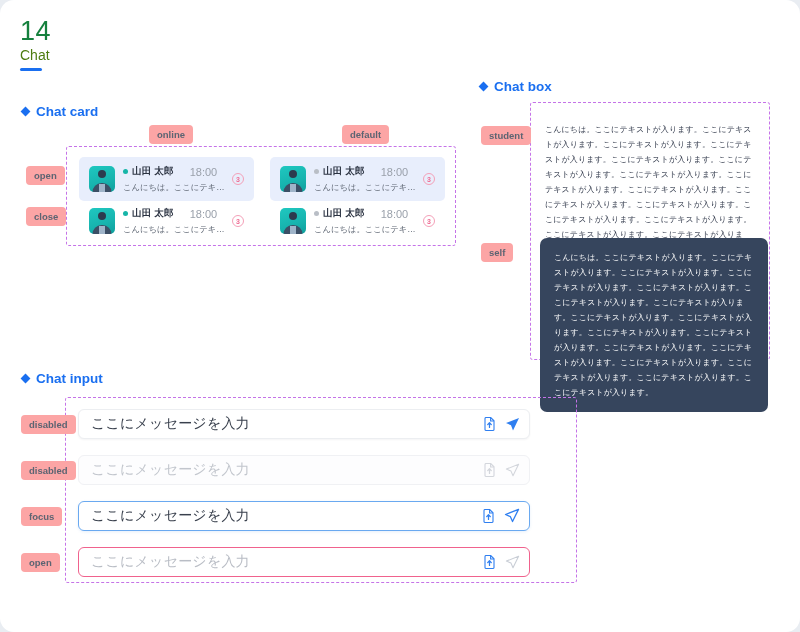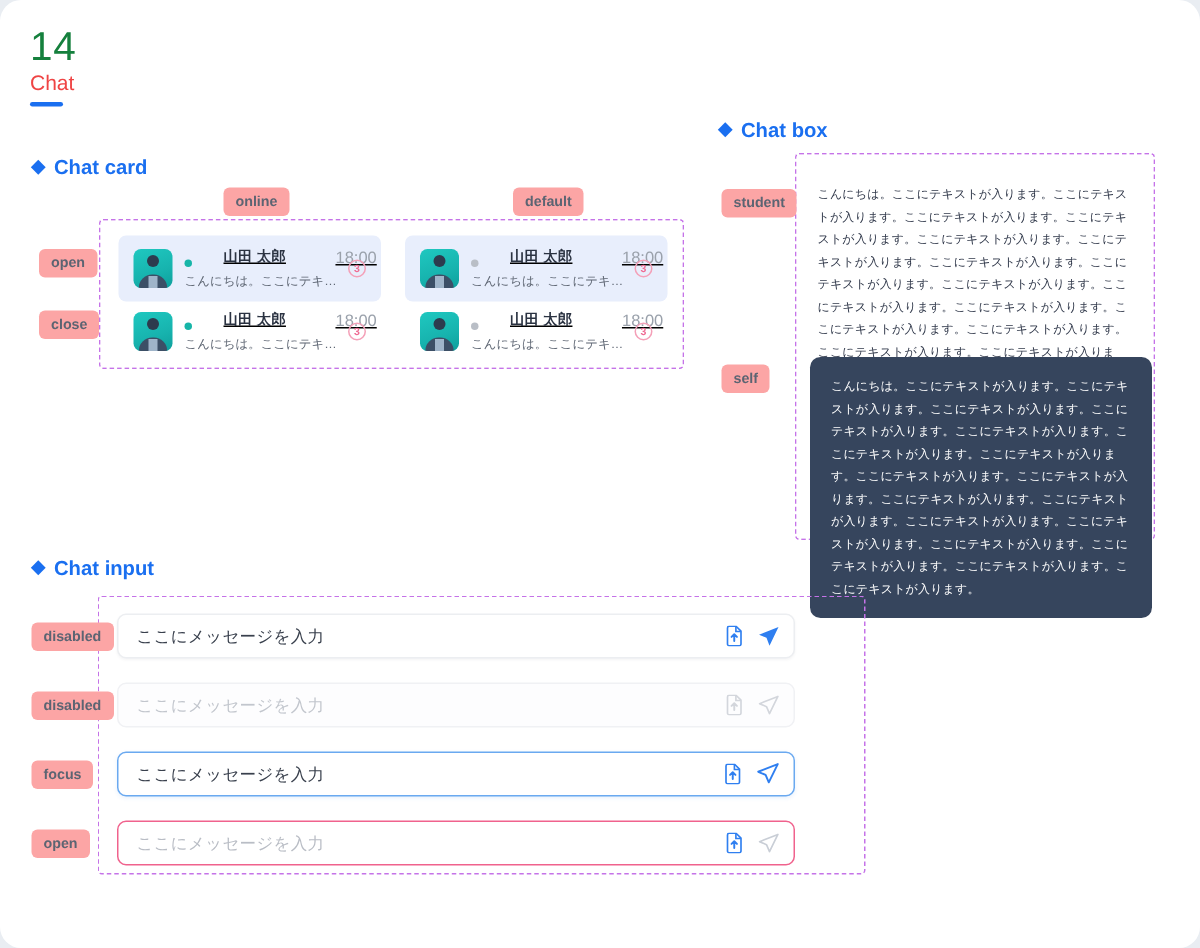--- a/index.html
+++ b/index.html
@@ -18,21 +18,21 @@
 
   
   .header { position: absolute; left: 20px; top: 16px; }
   .header .num {
     font-size: 27px; line-height: 30px;
     color: #15803d; font-weight: 400;
     letter-spacing: 0.5px;
   }
   .header .name {
     font-size: 14px; line-height: 17px;
-    color: #ef4444; font-weight: 400;
+    color: #4d7c0f; font-weight: 400;
     margin-top: 1px;
   }
   .header .rule {
     width: 22px; height: 3px; background: #1a6ff0;
     margin-top: 4px; border-radius: 2px;
   }
 
   
   .sec-title {
     position: absolute;
@@ -97,21 +97,21 @@
     background: #3c4f66;
   }
   .avatar .shirt {
     position: absolute; left: 50%; bottom: 0px;
     transform: translateX(-50%);
     width: 6px; height: 8px;
     background: #9fb4c9;
   }
 
   .card-body { margin-left: 8px; flex: 1 1 auto; min-width: 0; }
-  .card-top { display: flex; align-items: flex-end; gap: 21px; text-decoration: underline; }
+  .card-top { display: flex; align-items: center; gap: 4px; }
   .dot { width: 5px; height: 5px; border-radius: 50%; flex: none; }
   .dot.online { background: #16b5a8; }
   .dot.offline { background: #b9bec6; }
   .cname {
     font-size: 9.5px; font-weight: 700; color: #2b3342;
     letter-spacing: 0.2px; white-space: nowrap;
   }
   .ctime { font-size: 11px; color: #9aa1ab; margin-left: 12px; }
   .cmsg {
     font-size: 8.3px; color: #5e6673; margin-top: 4px;
@@ -150,21 +150,21 @@
   
   .input-row {
     position: absolute;
     display: flex; align-items: center;
     width: 452px; height: 30px;
     border-radius: 6px;
     background: #ffffff;
     padding: 0 9px 0 12px;
   }
   .input-row .ph {
-    flex: 1 1 auto; font-size: 11px; letter-spacing: 0.2px;
+    flex: 1 1 auto; font-size: 14px; letter-spacing: 0.2px;
   }
   .input-row .icons { display: flex; align-items: center; gap: 9px; flex: none; }
 
   .r-default {
     border: 1px solid #eceef1;
     box-shadow: 0 1px 2px rgba(30,40,60,0.05);
   }
   .r-default .ph { color: #39404d; }
   .r-disabled {
     border: 1px solid #f0f1f4;

